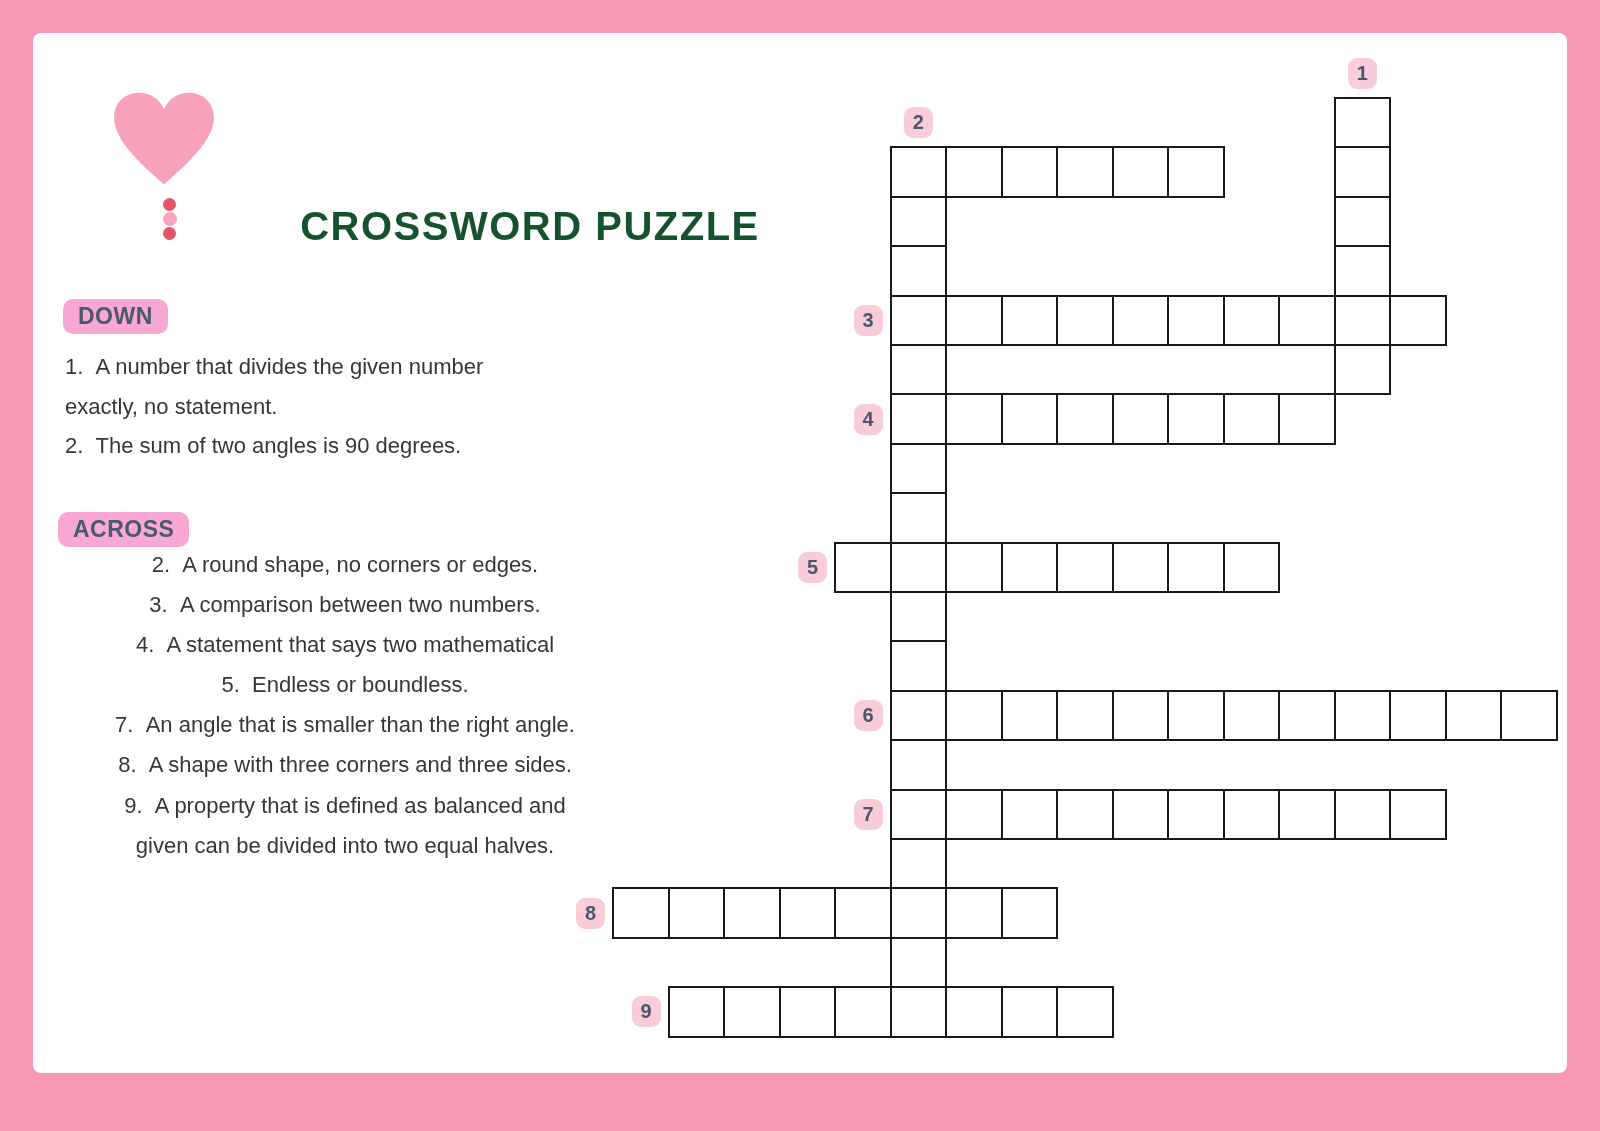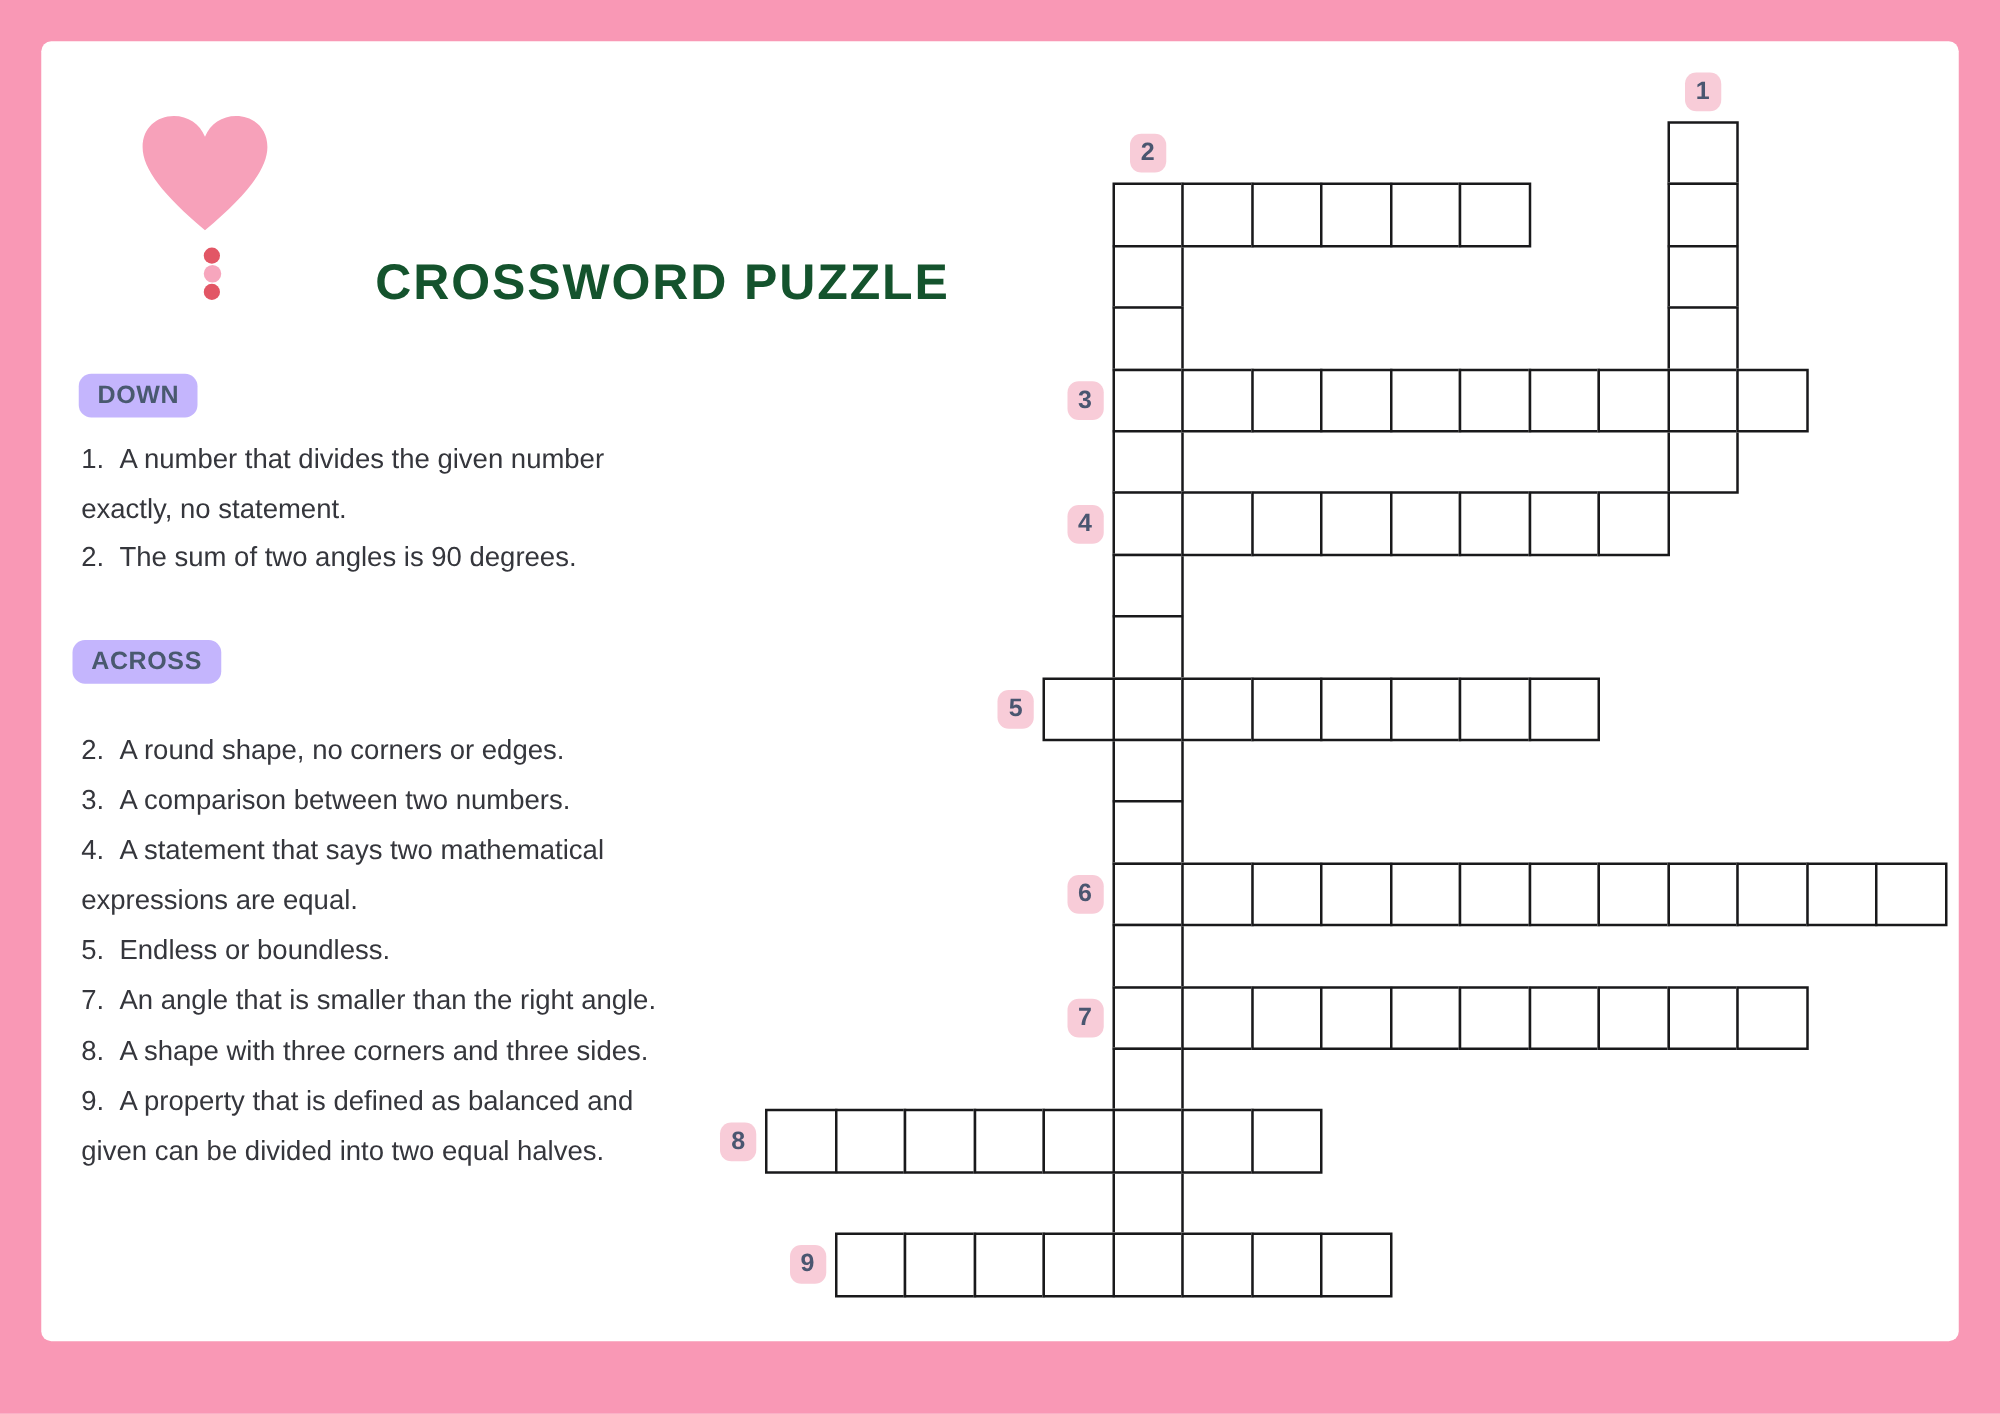--- a/index.html
+++ b/index.html
@@ -25,31 +25,31 @@
   }
   .subtitle{
     position:absolute;left:530px;top:200px;transform:translateX(-50%);
     font-weight:800;font-size:40px;line-height:52px;letter-spacing:1.5px;
     color:#14532d;white-space:nowrap;
   }
 
   
   .section-label{
     position:absolute;display:inline-block;
-    background:#c4b5fd;color:#49596f;border-radius:10px;
-    font-weight:700;font-size:20px;line-height:24px;letter-spacing:0.5px;
+    background:#f9a8d4;color:#49596f;border-radius:10px;
+    font-weight:700;font-size:23px;line-height:24px;letter-spacing:0.5px;
     padding:5px 15px 6px 15px;
   }
   #down-label{left:63px;top:299px;}
   #across-label{left:58px;top:512px;}
 
   
   .clue-list{position:absolute;left:65px;width:560px;color:#35363c;font-size:22px;white-space:nowrap;}
   #down-clues{top:347px;line-height:39.7px;}
-  #across-clues{top:580px;line-height:40.1px;}
+  #across-clues{top:545px;line-height:40.1px;text-align:center;}
   .clue-num{display:inline;}
 
   
   .cell{
     position:absolute;box-sizing:border-box;
     border:2px solid #19191b;background:#ffffff;
   }
   .num-badge{
     position:absolute;width:29px;height:31px;border-radius:9px;
     background:#f8ccd8;color:#4a5670;font-weight:700;font-size:20px;
@@ -79,21 +79,20 @@
 
   <div id="down-clues" class="clue-list">
       <div><span class="clue-num">1.</span>&nbsp;&nbsp;A number that divides the given number</div>
       <div>exactly, no statement.</div>
       <div><span class="clue-num">2.</span>&nbsp;&nbsp;The sum of two angles is 90 degrees.</div>
     </div>
   <div id="across-clues" class="clue-list">
       <div><span class="clue-num">2.</span>&nbsp;&nbsp;A round shape, no corners or edges.</div>
       <div><span class="clue-num">3.</span>&nbsp;&nbsp;A comparison between two numbers.</div>
       <div><span class="clue-num">4.</span>&nbsp;&nbsp;A statement that says two mathematical</div>
-      <div>expressions are equal.</div>
       <div><span class="clue-num">5.</span>&nbsp;&nbsp;Endless or boundless.</div>
       <div><span class="clue-num">7.</span>&nbsp;&nbsp;An angle that is smaller than the right angle.</div>
       <div><span class="clue-num">8.</span>&nbsp;&nbsp;A shape with three corners and three sides.</div>
       <div><span class="clue-num">9.</span>&nbsp;&nbsp;A property that is defined as balanced and</div>
       <div>given can be divided into two equal halves.</div>
     </div>
 
   <div id="grid">
       <div class="cell" style="left: 1333.5px; top: 97px; width: 57.5px; height: 51.4px;"></div>
       <div class="cell" style="left: 1333.5px; top: 146.4px; width: 57.5px; height: 51.4px;"></div>

